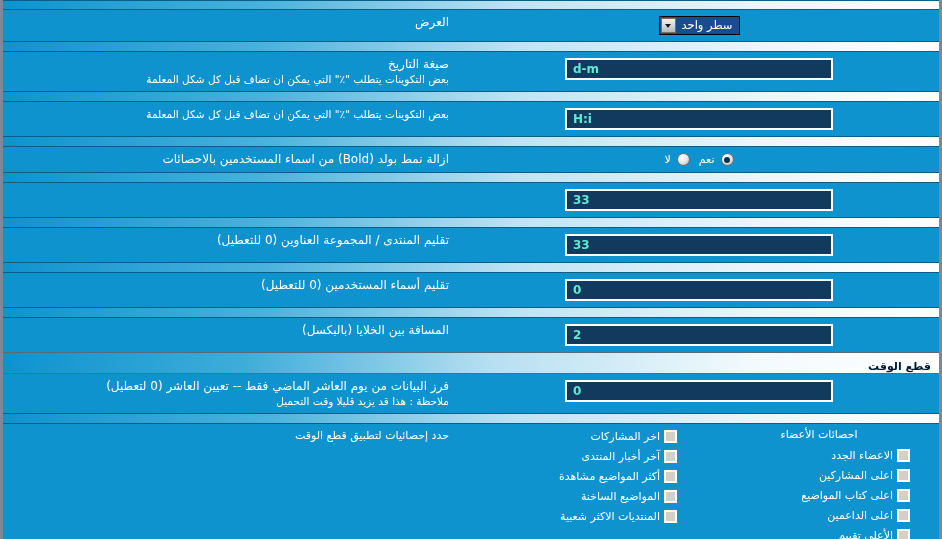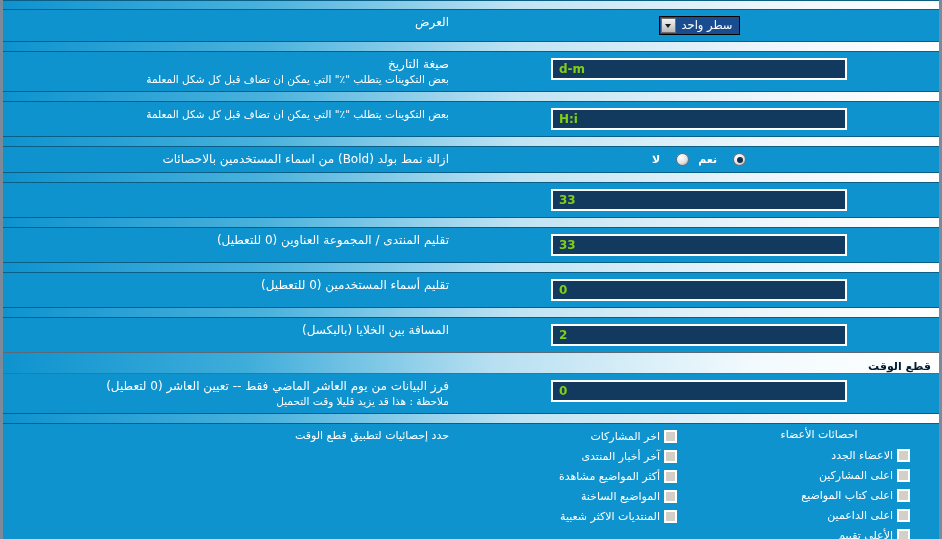--- a/index.html
+++ b/index.html
@@ -93,26 +93,26 @@
   .row .labels .sub {
     display: block;
     color: #ffffff;
     font-size: 10.5px;
     line-height: 14px;
     white-space: nowrap;
   }
 
   
   .txtbox {
-    width: 296px;
+    width: 268px;
     height: 22px;
     background: #123a5e;
     border: 2px solid #ffffff;
     box-sizing: border-box;
-    color: #84cc16;
+    color: #5eead4;
     font-family: "DejaVu Sans", "Liberation Sans", sans-serif;
     font-size: 12px;
     font-weight: bold;
     text-align: left;
     padding: 0 6px;
     line-height: 18px;
     direction: ltr;
     outline: none;
   }
 
@@ -164,22 +164,21 @@
     display: flex;
     flex-direction: row;
     align-items: center;
     gap: 9px;
     direction: rtl;
   }
   .radio-item {
     display: flex;
     flex-direction: row;
     align-items: center;
-    gap: 16px;
-    font-weight: bold;
+    gap: 6px;
   }
   .radio-dot {
     width: 13px;
     height: 13px;
     border-radius: 50%;
     background: radial-gradient(circle at 35% 30%, #ffffff 0%, #e3e3e3 55%, #9aa0a6 100%);
     border: 1px solid #6b7076;
     box-sizing: border-box;
     position: relative;
     flex: 0 0 auto;

